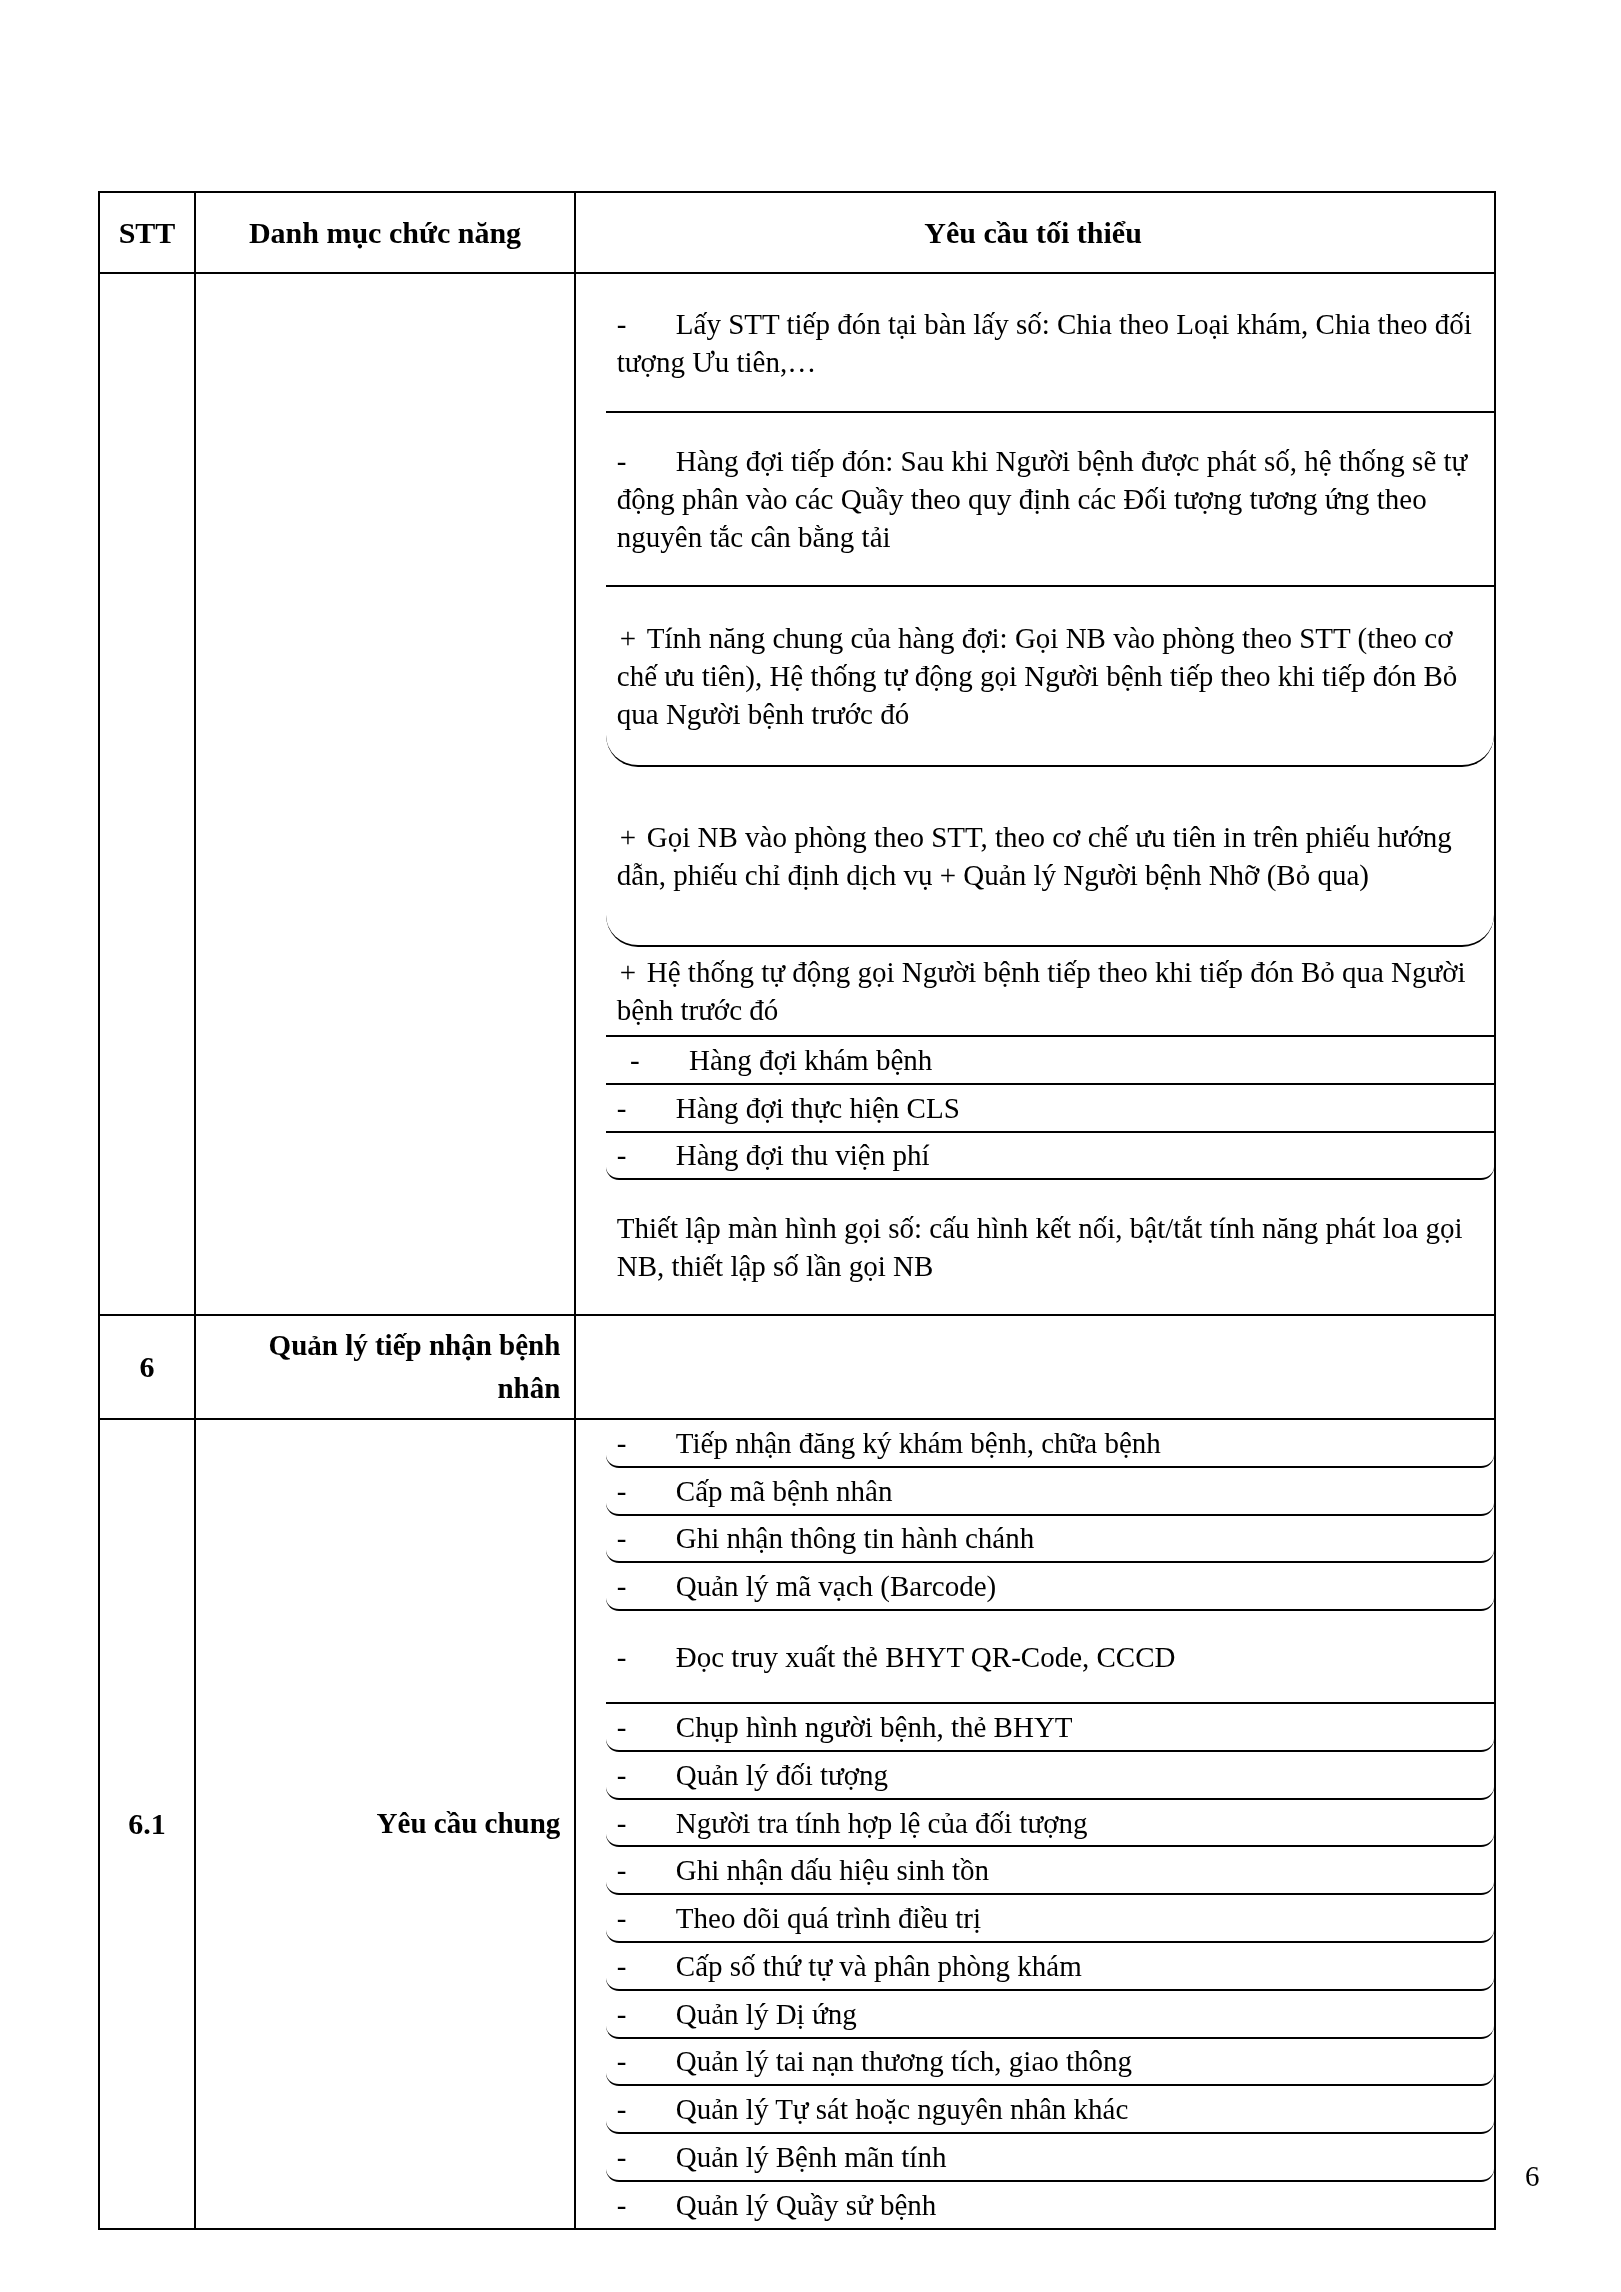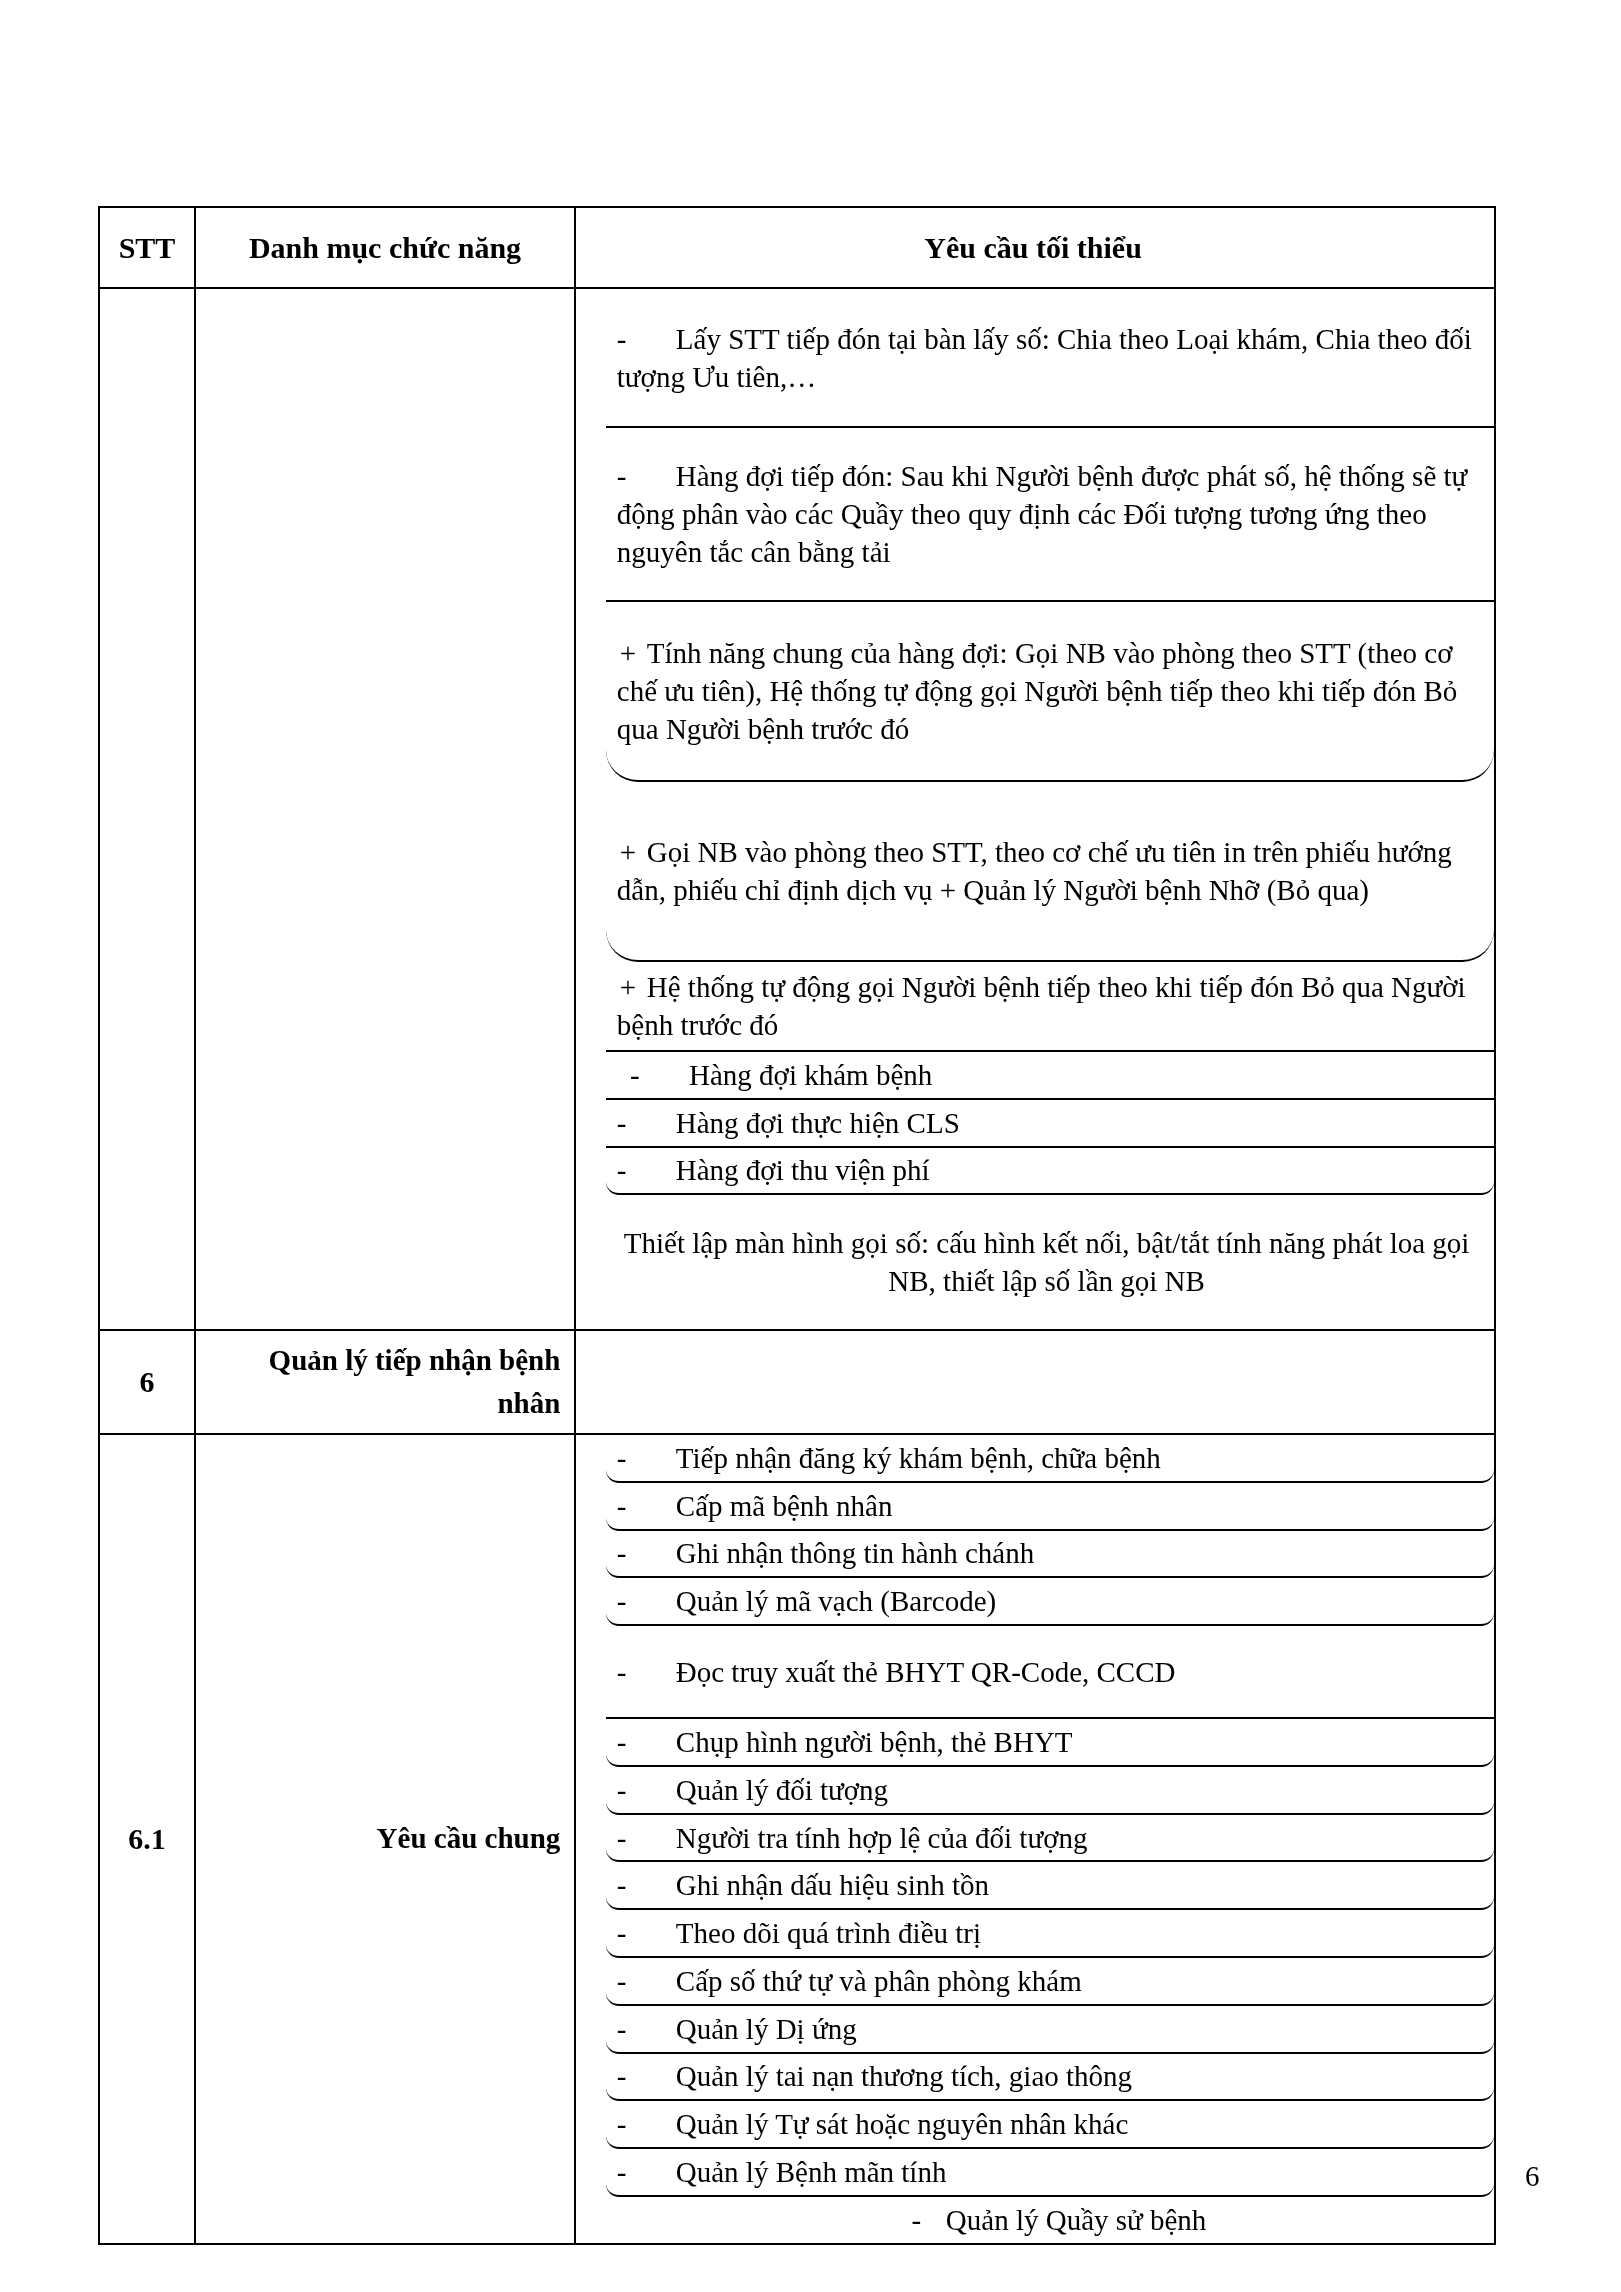--- a/index.html
+++ b/index.html
@@ -11,21 +11,21 @@
   .page {
     position: relative;
     width: 1621px;
     height: 2293px;
     background: #ffffff;
     overflow: hidden;
   }
   table.req-table {
     position: absolute;
     left: 98px;
-    top: 206px;
+    top: 191px;
     width: 1397px;
     border-collapse: collapse;
     table-layout: fixed;
   }
   .req-table col.c1 { width: 96px; }
   .req-table col.c2 { width: 380px; }
   .req-table col.c3 { width: 920px; }
   .req-table th, .req-table td {
     border: 2px solid #000000;
     vertical-align: middle;
@@ -54,21 +54,21 @@
     text-align: right;
   }
   td.items-cell { padding: 0; vertical-align: top; }
   .item {
     display: flex;
     align-items: center;
     border-bottom: 2px solid #000000;
     padding: 3.9px 17.6px 3.9px 10.8px;
     margin-left: 30px;
   }
-  .item:last-child { border-bottom: none; text-align: center; }
+  .item:last-child { border-bottom: none; }
   .line { width: 100%; }
   .bullet { display: inline-block; }
   .bullet.dash { width: 59px; }
   .bullet.plus { width: 30px; padding-left: 2.9px; }
   
   .h142 { min-height: 139px; }
   .h178 { min-height: 174px; }
   .h184 { min-height: 180px; border-radius: 32px; }
   .h92  { min-height: 90px; }
   .h48  { min-height: 47px; padding-left: 24px; }

